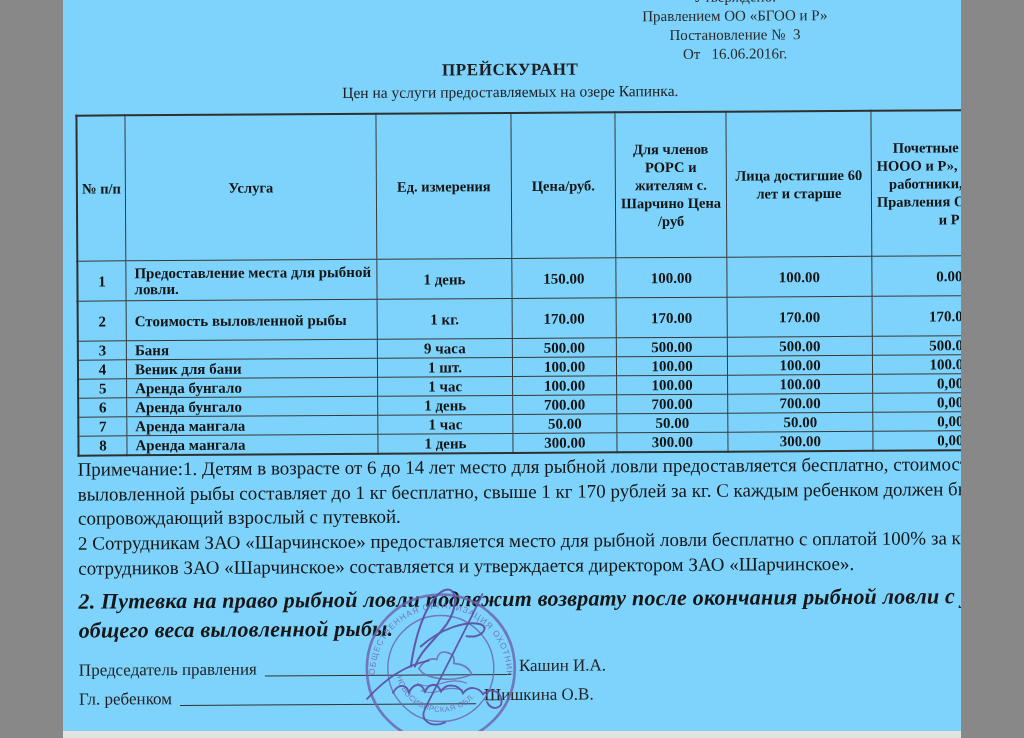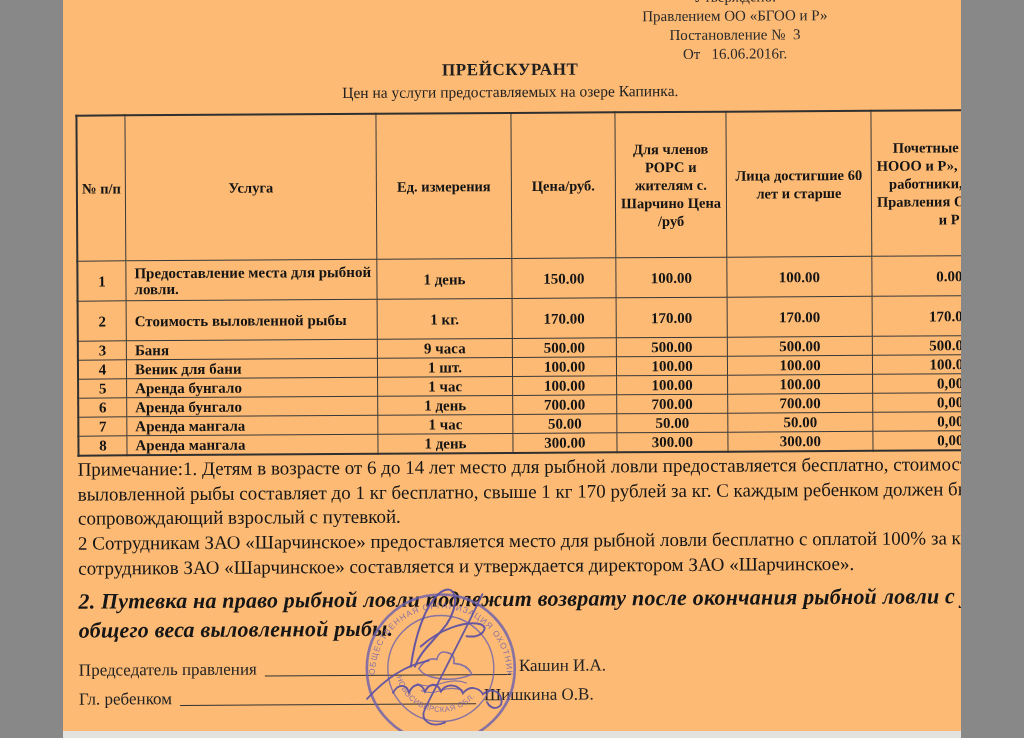--- a/index.html
+++ b/index.html
@@ -1,18 +1,18 @@
 <!DOCTYPE html>
 <html><head>
 <meta charset="utf-8">
 <style>
   html,body{margin:0;padding:0;background:#888;}
   .page{
     position:relative;width:898px;height:738px;margin:0 auto;
-    background:#fdba74;overflow:hidden;
+    background:#7dd3fc;overflow:hidden;
     font-family:"Liberation Serif", serif;color:#1f1f1f;
   }
   .tilt{position:absolute;inset:0;transform:rotate(-0.35deg);transform-origin:50% 50%;}
 
   
   .approval{position:absolute;top:-11px;right:64px;width:320px;text-align:center;
     font-size:15px;line-height:19px;color:#2a2a2a;}
   .approval div{white-space:pre;}
 
   

